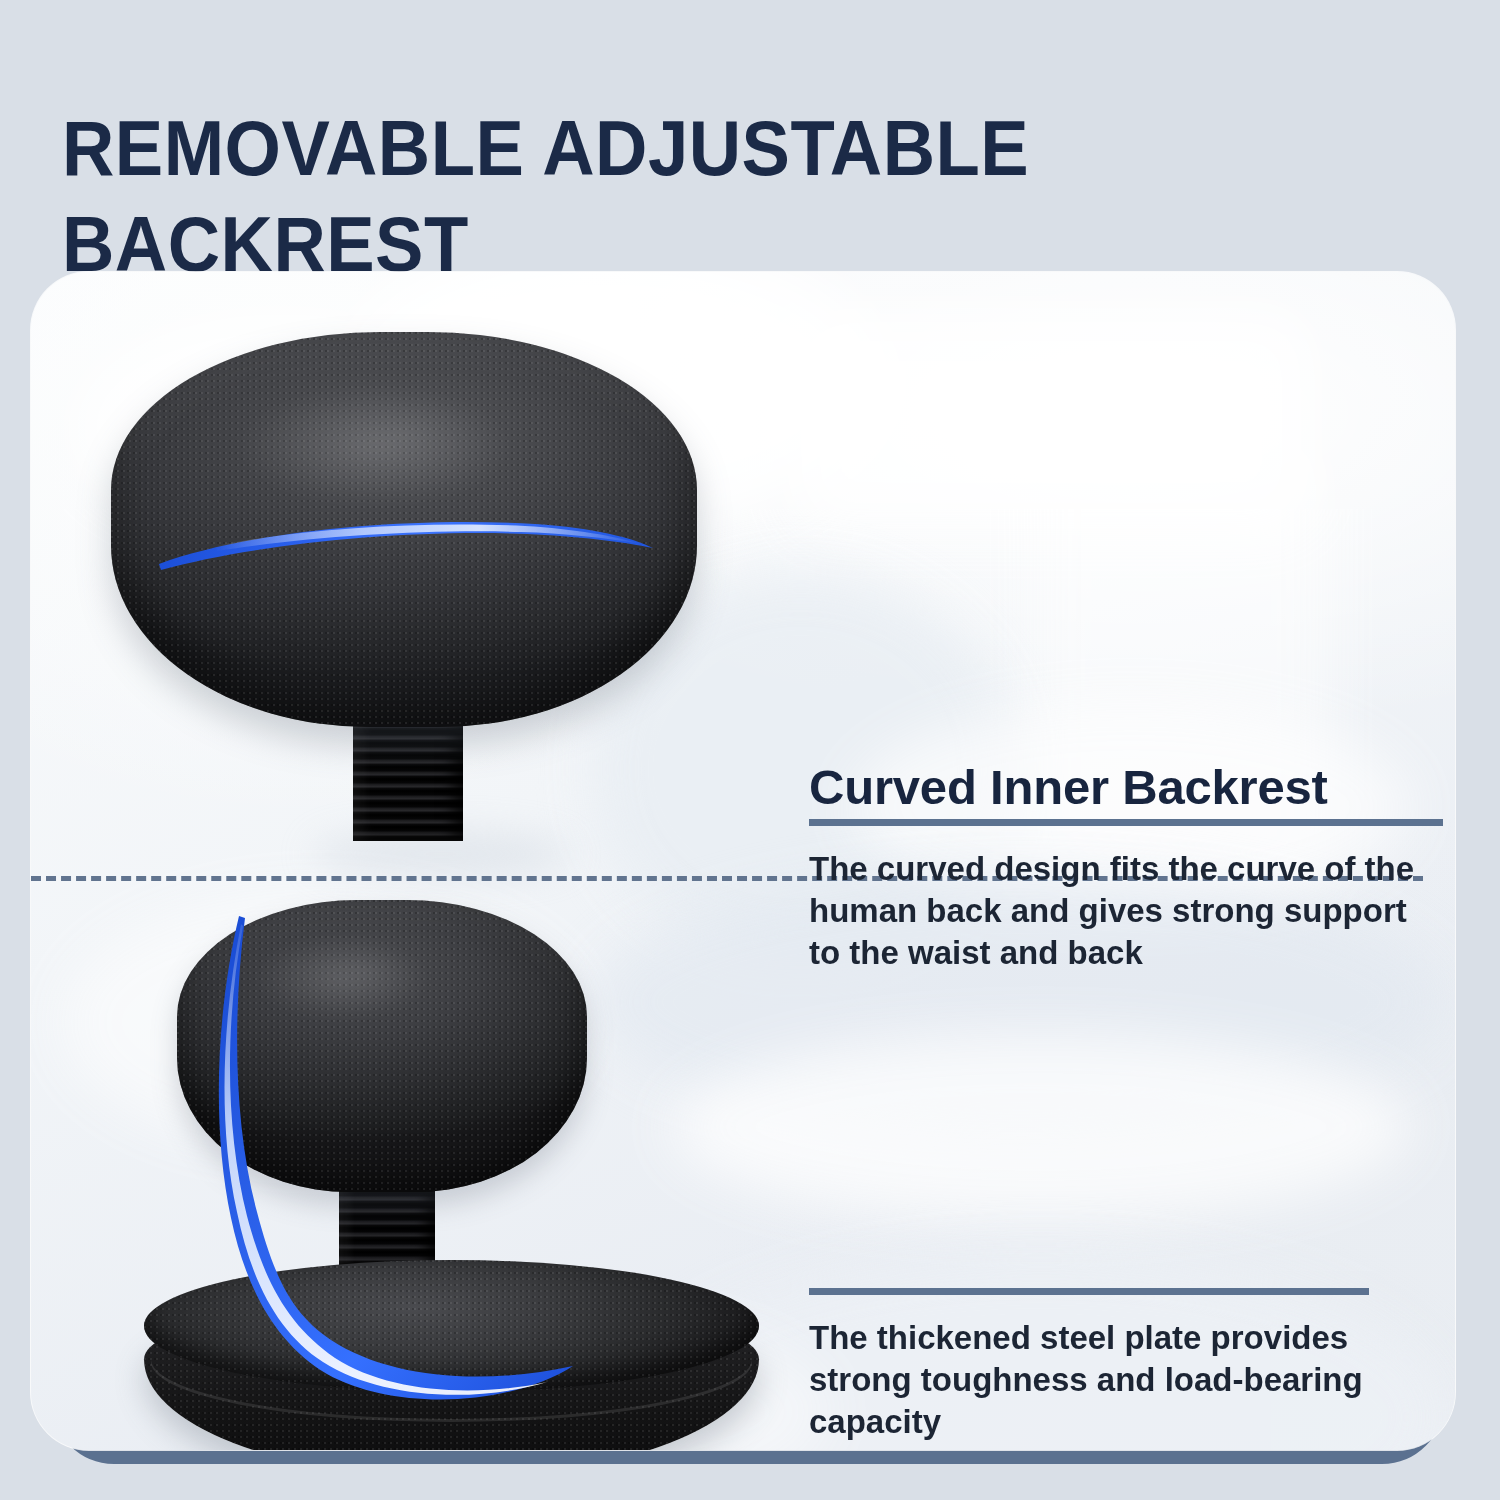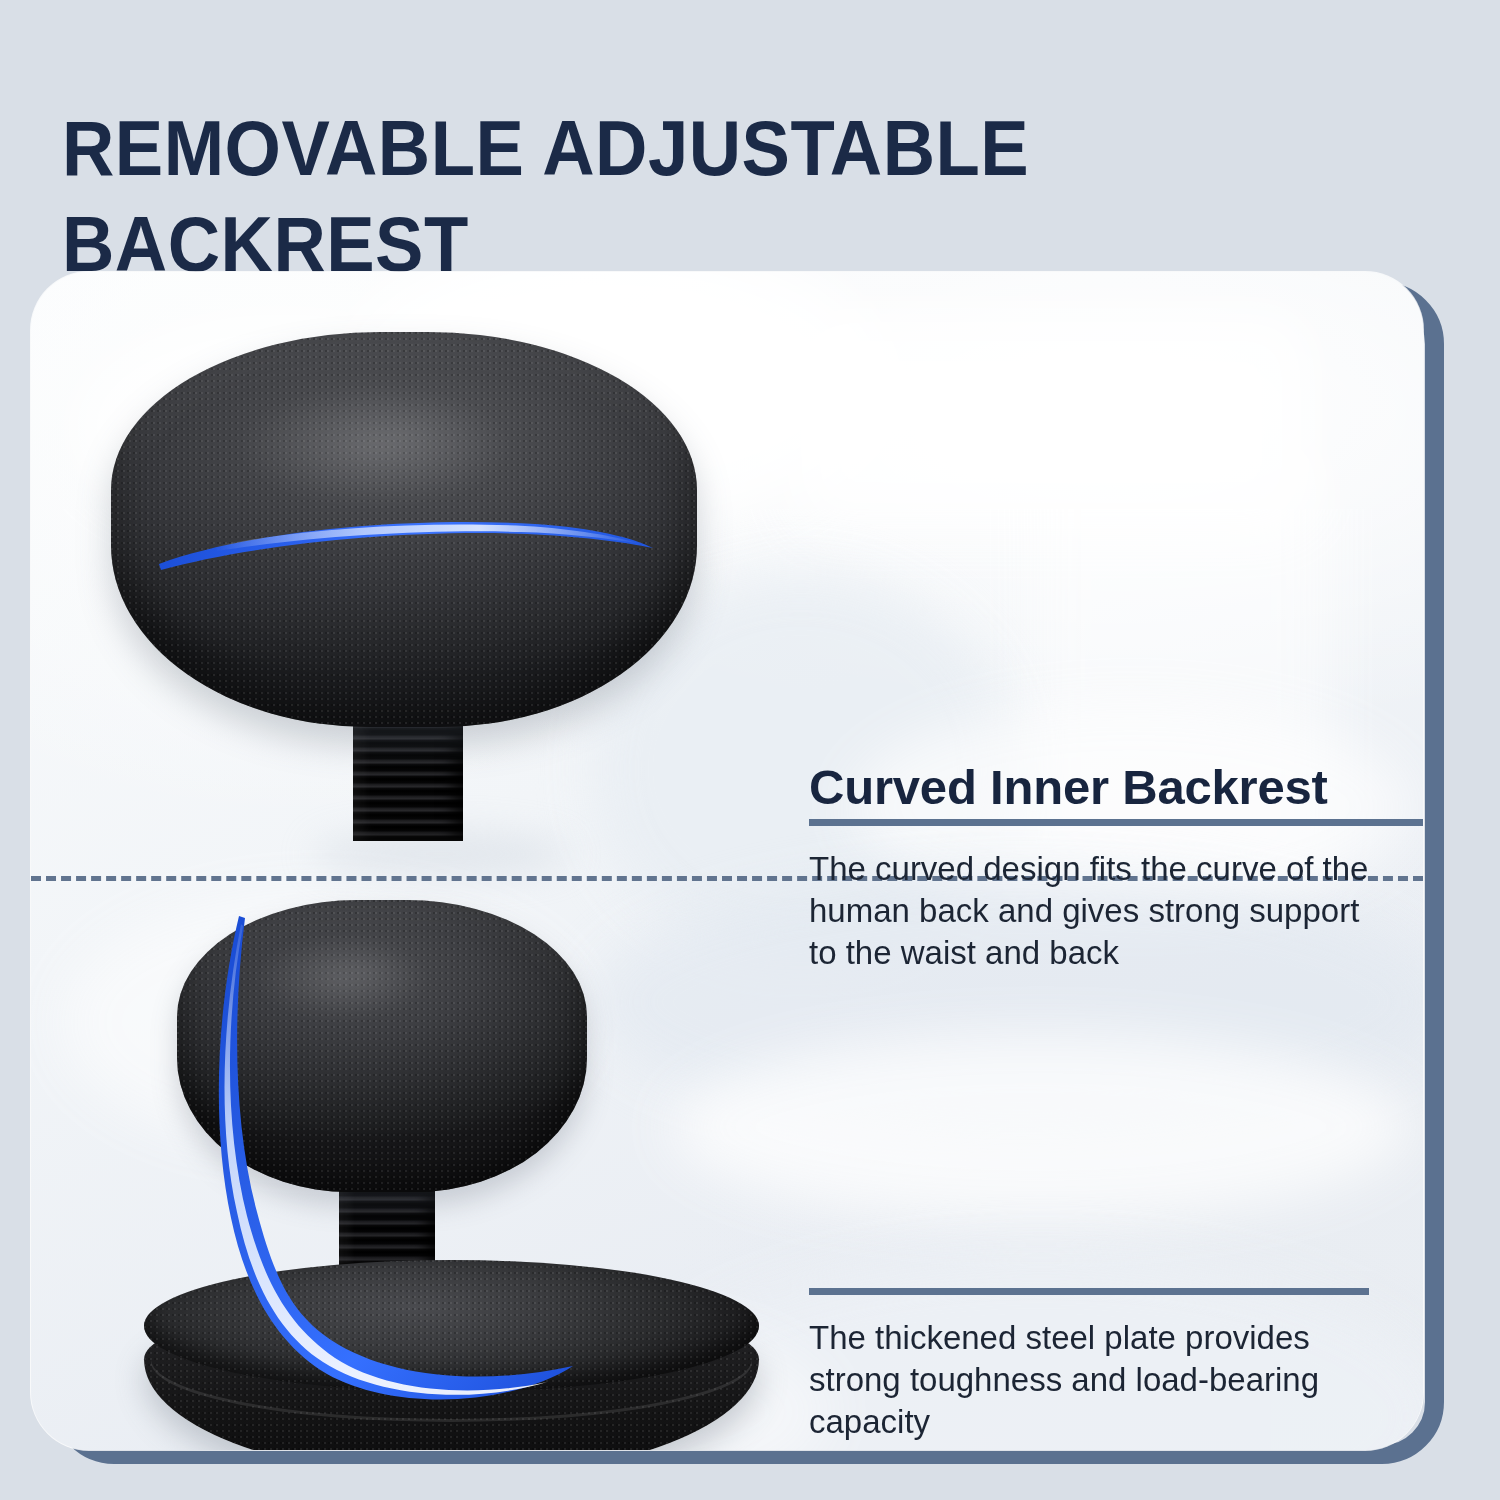--- a/index.html
+++ b/index.html
@@ -40,20 +40,21 @@
   
   .card{
     position:absolute;
     left:31px; top:272px;
     width:1392px; height:1178px;
     border-radius:58px;
     overflow:hidden;
     z-index:2;
     background:#f4f6f9;
     box-shadow:0 0 0 1px rgba(255,255,255,.8);
+    padding-left:32px;
   }
   
   .bg-base{
     position:absolute;inset:0;
     background:
       radial-gradient(1200px 520px at 78% 12%, #ffffff 0%, rgba(255,255,255,0) 62%),
       radial-gradient(760px 620px at 18% 10%, #fdfefe 0%, rgba(253,254,254,0) 70%),
       radial-gradient(900px 700px at 92% 88%, #e9edf2 0%, rgba(233,237,242,0) 72%),
       linear-gradient(160deg,#fbfcfd 0%, #f2f5f8 42%, #e9edf3 78%, #eef1f5 100%);
   }
@@ -93,20 +94,21 @@
     height:7px;
     background:#5c7290;
     margin-top:3px;
   }
   .f-body{
     color:#1c2534;
     font-size:33px;
     line-height:42px;
     margin-top:22px;
     white-space:pre-line;
+    font-weight:bold;
   }
   #feature-0{left:778px; top:487px; width:640px;}
   #feature-0 .f-rule{width:634px;}
   #feature-1{left:778px; top:1013px; width:600px;}
   #feature-1 .f-rule{width:560px;}
 
   
   .art{position:absolute;z-index:5;}
 
   

